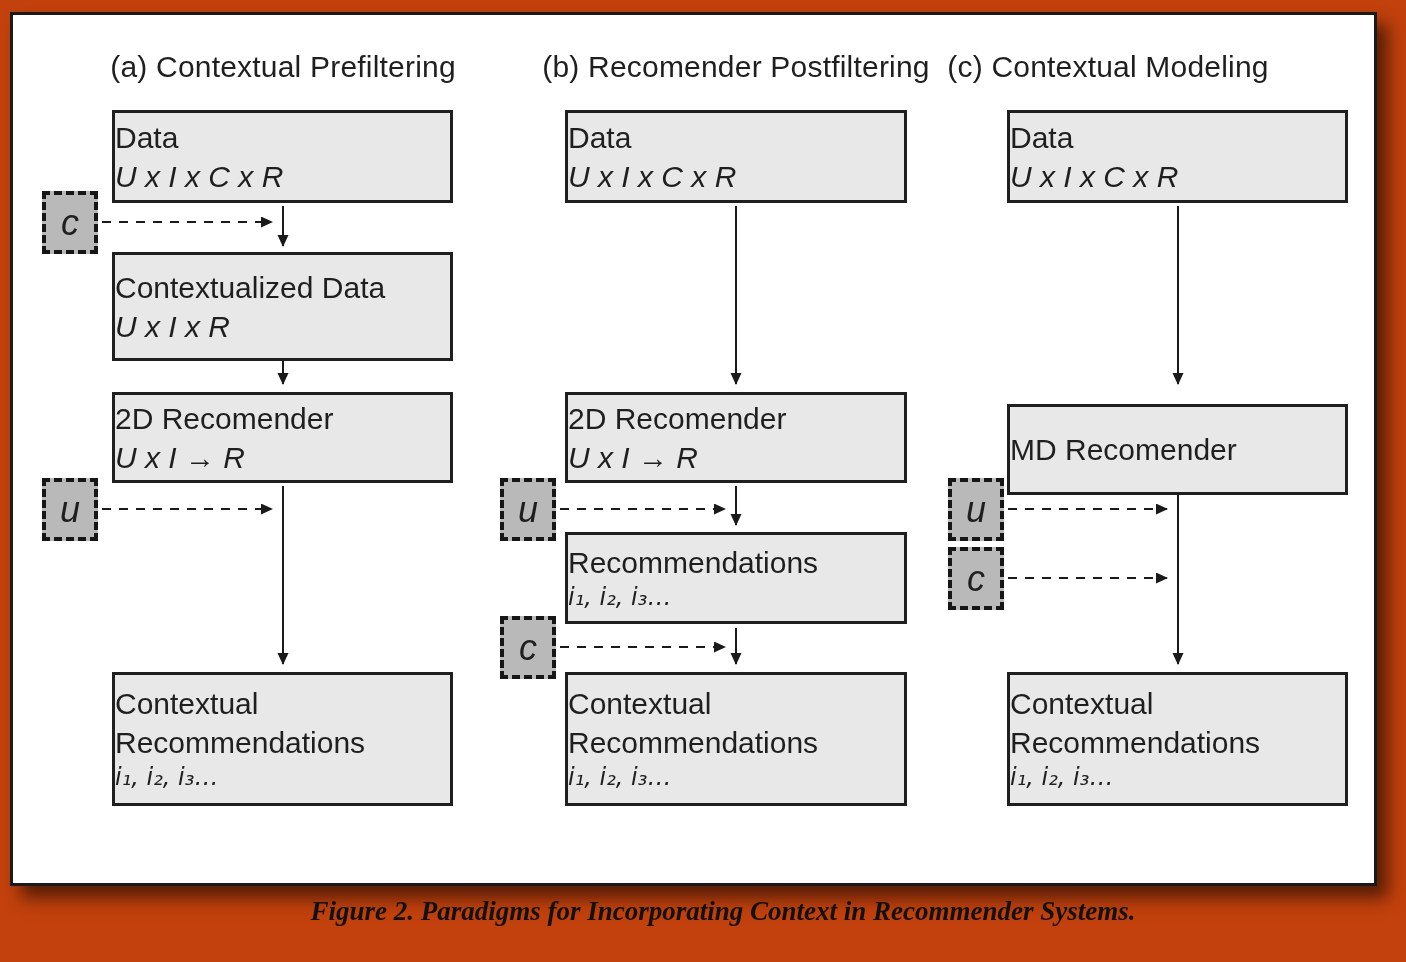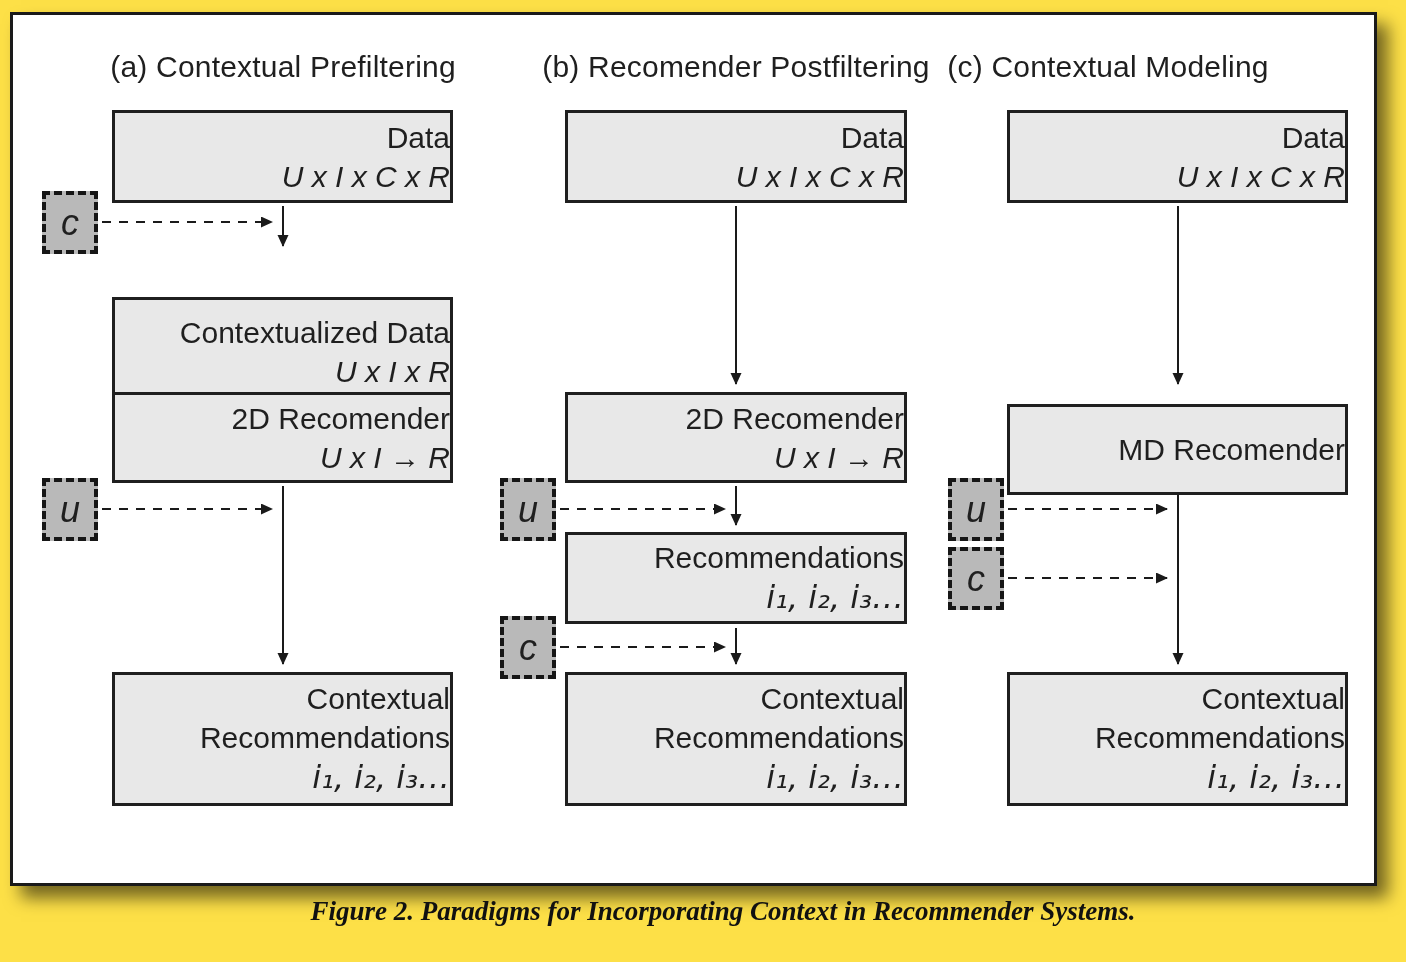--- a/index.html
+++ b/index.html
@@ -1,37 +1,37 @@
 <!DOCTYPE html>
 <html><head>
 <meta charset="utf-8">
 <style>
   html,body { margin:0; padding:0; background:#ffffff; }
   .page {
-    position:relative; width:1406px; height:962px; background:#fde047;
+    position:relative; width:1406px; height:962px; background:#c2410c;
     font-family:"Liberation Sans", sans-serif; color:#1f1f1f; overflow:hidden;
   }
   .frame {
     position:absolute; left:10px; top:12px; width:1361px; height:868px;
     border:3px solid #1a1a1a; background:#ffffff;
     box-shadow:11px 12px 16px rgba(0,0,0,0.55);
   }
   .arrows { position:absolute; left:0; top:0; width:1406px; height:962px; pointer-events:none; }
   .col-title {
     position:absolute; top:50px; transform:translateX(-50%); white-space:nowrap;
     font-size:30px; letter-spacing:0.2px;
   }
   .node {
     position:absolute; box-sizing:border-box; background:#e8e8e8;
     border:3px solid #1f1f1f; display:flex; flex-direction:column;
-    align-items:flex-end; justify-content:center; text-align:center;
+    align-items:flex-start; justify-content:center; text-align:center;
     font-size:30px; line-height:1.3;
   }
   .node .formula { font-style:italic; }
-  .node .items { font-style:italic; font-family:"DejaVu Sans", sans-serif; font-size:32px; }
+  .node .items { font-style:italic; font-family:"DejaVu Sans", sans-serif; font-size:24px; }
   .ctxbox {
     position:absolute; box-sizing:border-box; width:56px; height:63px;
     background:#b9b9b9; border:4px dashed #161616;
     display:flex; align-items:center; justify-content:center;
     font-style:italic; font-size:36px; color:#1f1f1f;
   }
   .caption {
     position:absolute; top:896px; left:723px; transform:translateX(-50%);
     white-space:nowrap; font-family:"Liberation Serif", serif;
     font-style:italic; font-weight:bold; font-size:27px; color:#111111;
@@ -78,21 +78,21 @@
   <div class="col-title" style="left:736px;">(b) Recomender Postfiltering</div>
   <div class="col-title" style="left:1108px;">(c) Contextual Modeling</div>
 
   <div class="node" style="left:112px; top:110px; width:341px; height:93px;">
     <div>Data</div>
     <div class="formula">U x I x C x R</div>
   </div>
 
   <div class="ctxbox" style="left:42px; top:191px;">c</div>
 
-  <div class="node" style="left:112px; top:252px; width:341px; height:109px;margin-top:45px;">
+  <div class="node" style="left:112px; top:252px; width:341px; height:109px;">
     <div>Contextualized Data</div>
     <div class="formula">U x I x R</div>
   </div>
 
   <div class="node" style="left:112px; top:392px; width:341px; height:91px;">
     <div>2D Recomender</div>
     <div class="formula">U x I → R</div>
   </div>
 
   <div class="ctxbox" style="left:42px; top:478px;">u</div>

